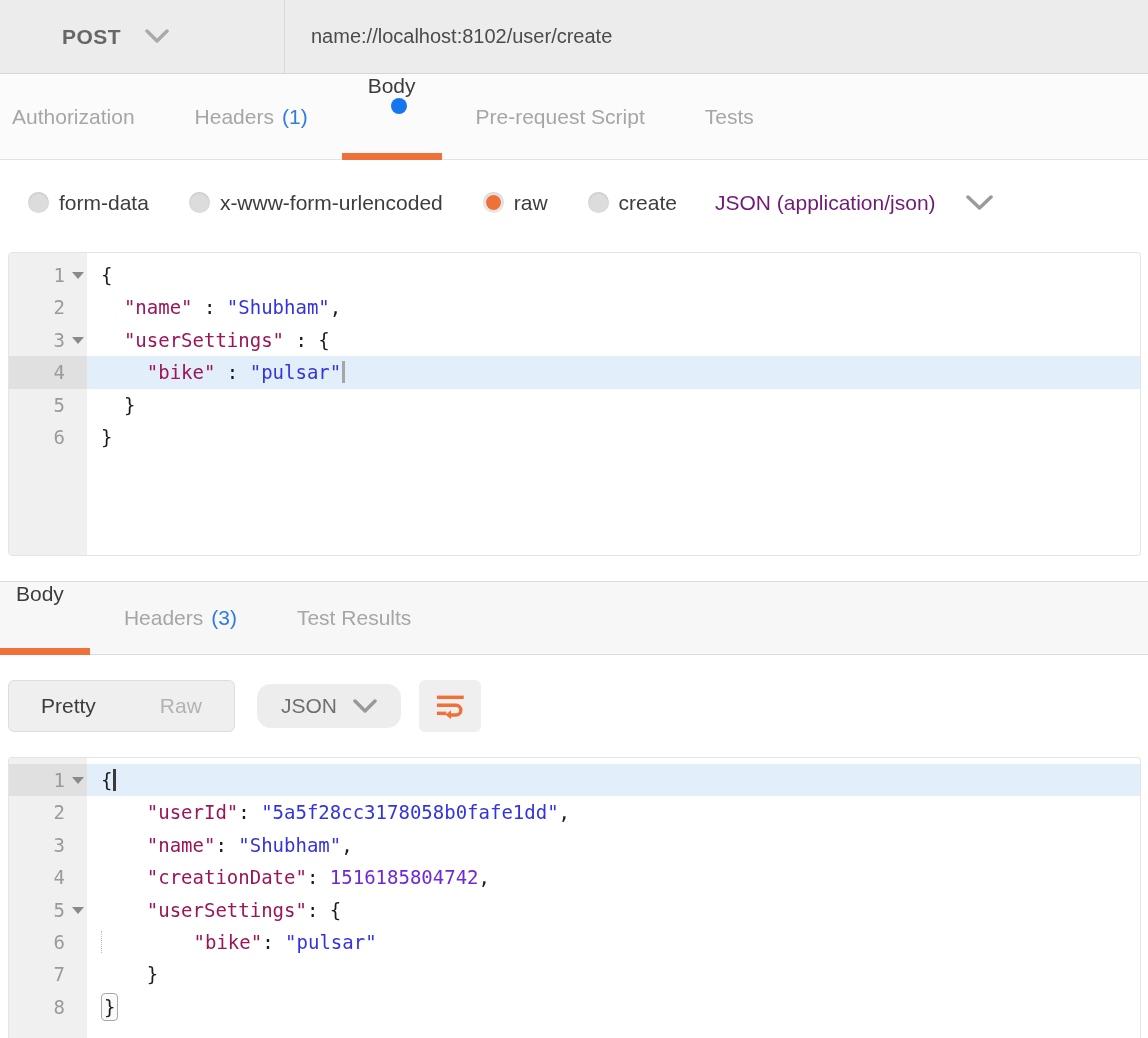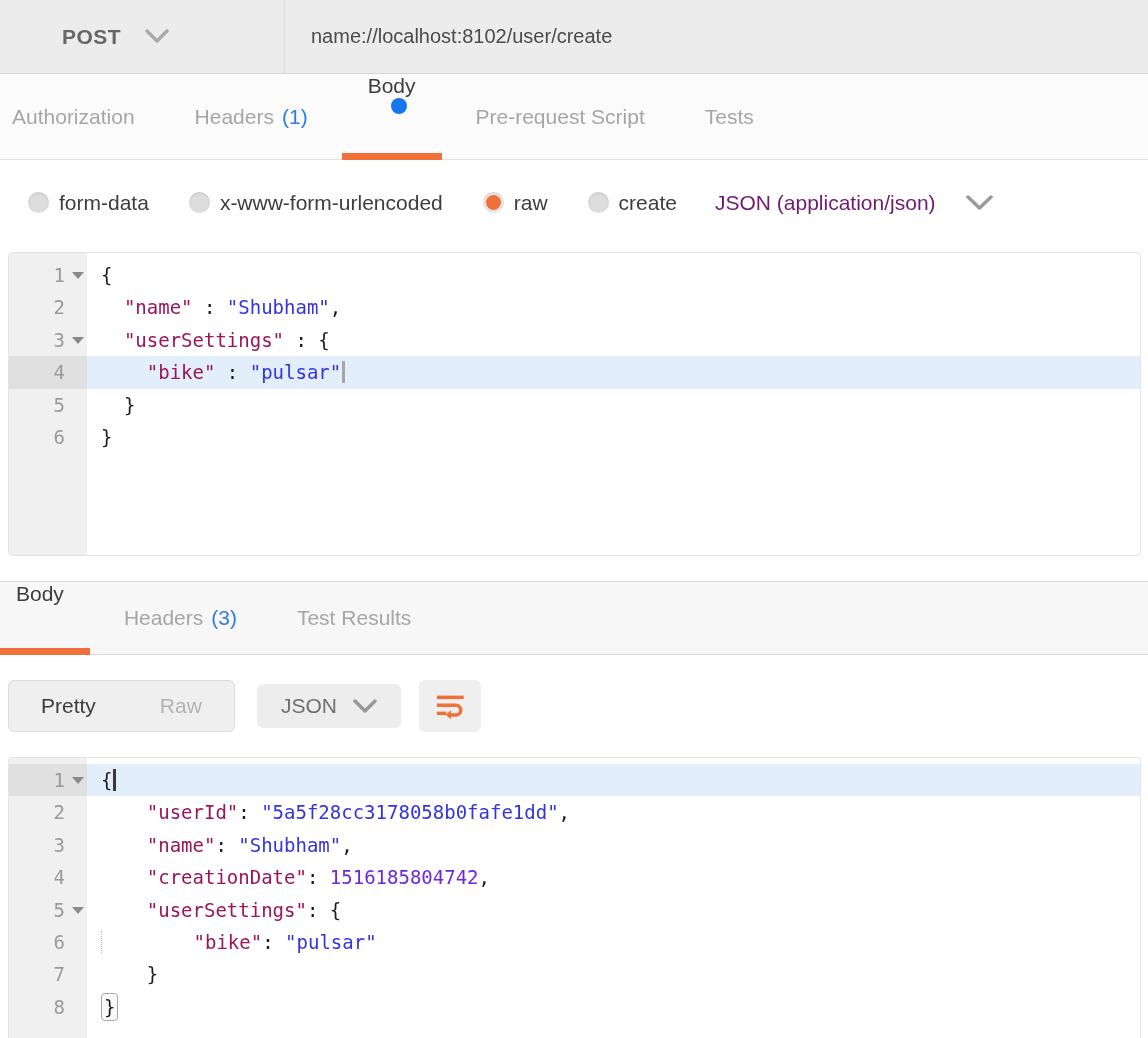--- a/index.html
+++ b/index.html
@@ -59,21 +59,21 @@
   .cursor.dark { background:#3a3a3a; }
 
   
   .resp-tabs { margin-top:25px; height:74px; background:#f7f7f7; border-top:1px solid #dcdcdc; border-bottom:1px solid #dcdcdc;
                display:flex; align-items:stretch; }
   .resp-tabs .tab:first-child { margin-left:-10px; }
   .resp-controls { height:102px; background:#fff; display:flex; align-items:center; padding-left:8px; }
   .view-group { display:flex; height:52px; border:1px solid #ddd; border-radius:6px; background:#efefef; overflow:hidden; }
   .view-item { display:flex; align-items:center; padding:0 32px; font-size:21px; color:#b3b3b3; cursor:pointer; }
   .view-item.active { color:#3c3c3c; }
-  .fmt-btn { margin-left:22px; height:44px; background:#ededed; border-radius:6px; display:flex; align-items:center;
+  .fmt-btn { margin-left:22px; height:44px; background:#ededed; border-radius:14px; display:flex; align-items:center;
              padding:0 24px; font-size:21px; color:#6f6f6f; cursor:pointer; }
   .fmt-btn svg { margin-left:16px; }
   .wrap-btn { margin-left:18px; width:62px; height:52px; background:#efefef; border-radius:6px;
               display:flex; align-items:center; justify-content:center; cursor:pointer; }
 </style>
 </head>
 <body>
 
 <div class="url-bar">
   <div class="method-box">

